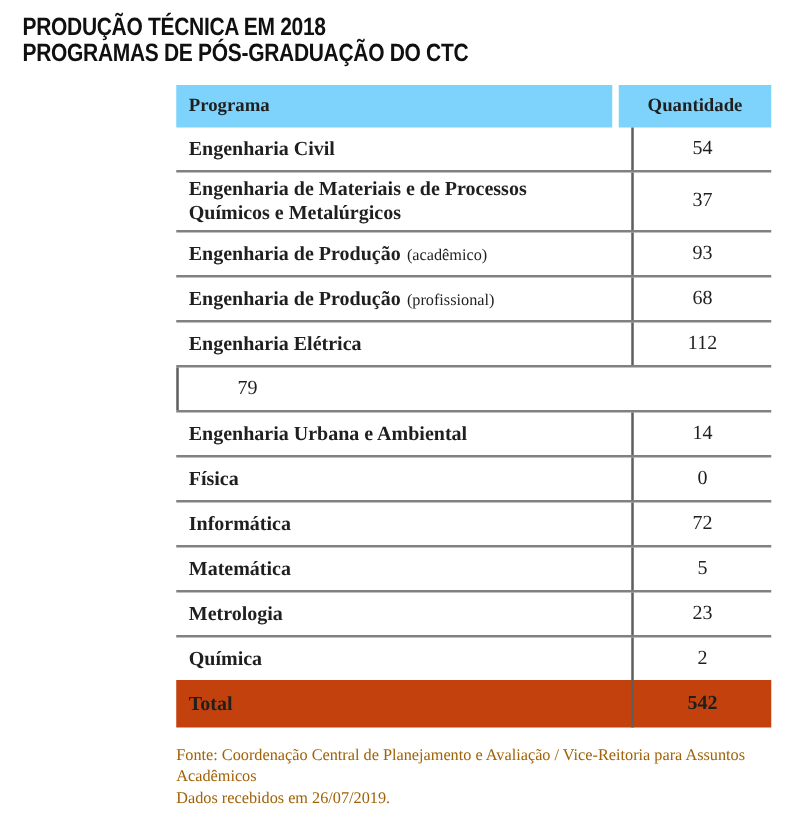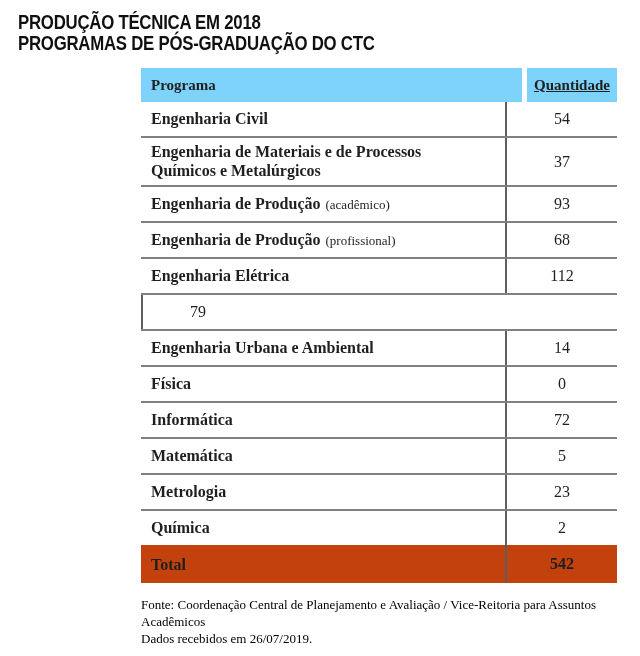--- a/index.html
+++ b/index.html
@@ -32,21 +32,21 @@
     width: 476px;
   }
   .thead { display: flex; height: 34px; }
   .th {
     background: #7dd3fc;
     display: flex; align-items: center;
     font-weight: 700; font-size: 15px;
   }
   .th.program { flex: 1; padding-left: 10px; }
   .th-gap { width: 5px; background: #ffffff; }
-  .th.quantity { width: 90px; justify-content: center; text-decoration: underline; }
+  .th.quantity { width: 122px; justify-content: center; }
 
   .trow { display: flex; min-height: 34px; gap: 24px; }
   .tbody .trow + .trow { border-top: 2px solid #818181; }
 
   .cell.program {
     flex: 1;
     display: flex; align-items: center;
     padding: 4px 8px 4px 10px;
   }
   .ptext { line-height: 19px; }
@@ -62,21 +62,21 @@
   .trow.total { background: #c2410c; min-height: 38px; }
   .trow.total .tlabel { font-weight: 700; font-size: 16px; }
   .trow.total .cell.quantity { font-weight: 700; }
 
   
   .footer {
     margin: 13px 0 0 141px;
     width: 486px;
     font-size: 13px;
     line-height: 17px;
-    color: #000000;
+    color: #a16207;
   }
 </style>
 </head>
 <body>
 
 <div class="page">
 
   <div class="title">
     <div>PRODUÇÃO TÉCNICA EM 2018</div>
     <div>PROGRAMAS DE PÓS-GRADUAÇÃO DO CTC</div>

